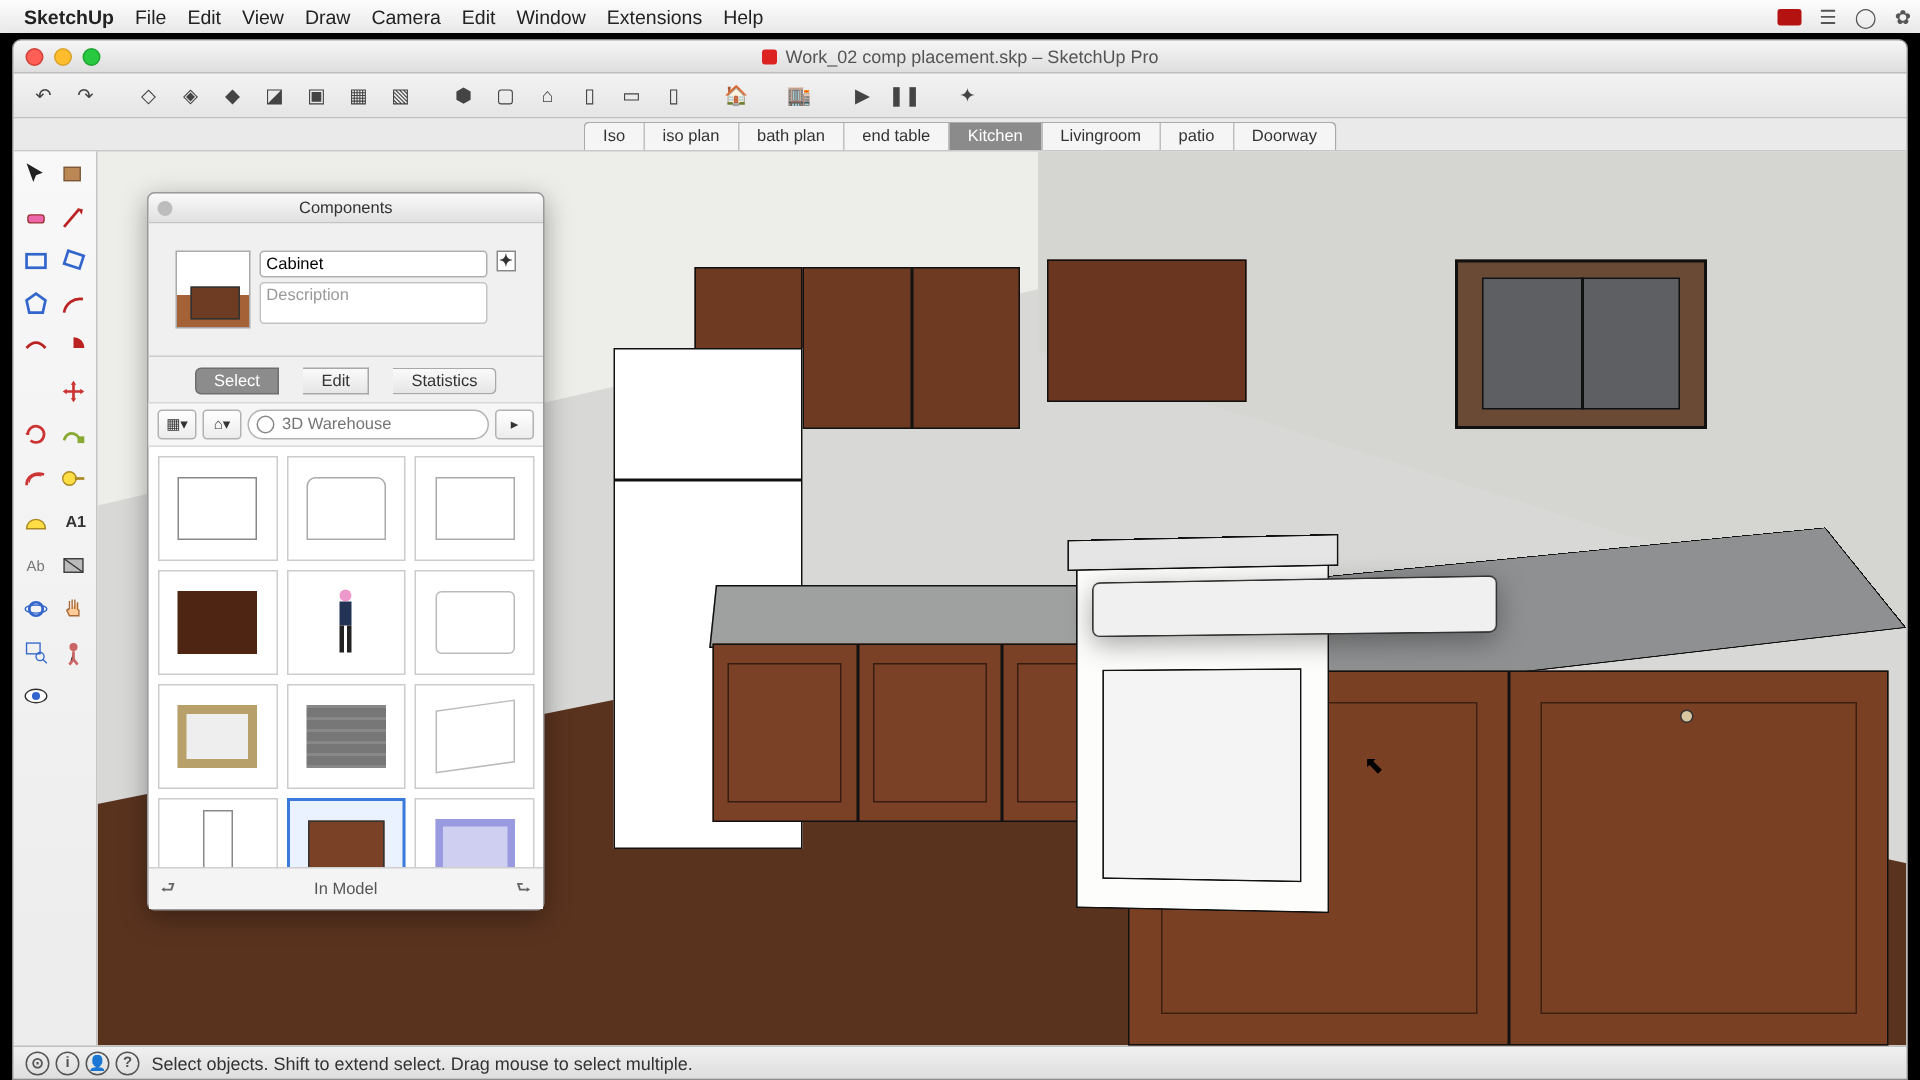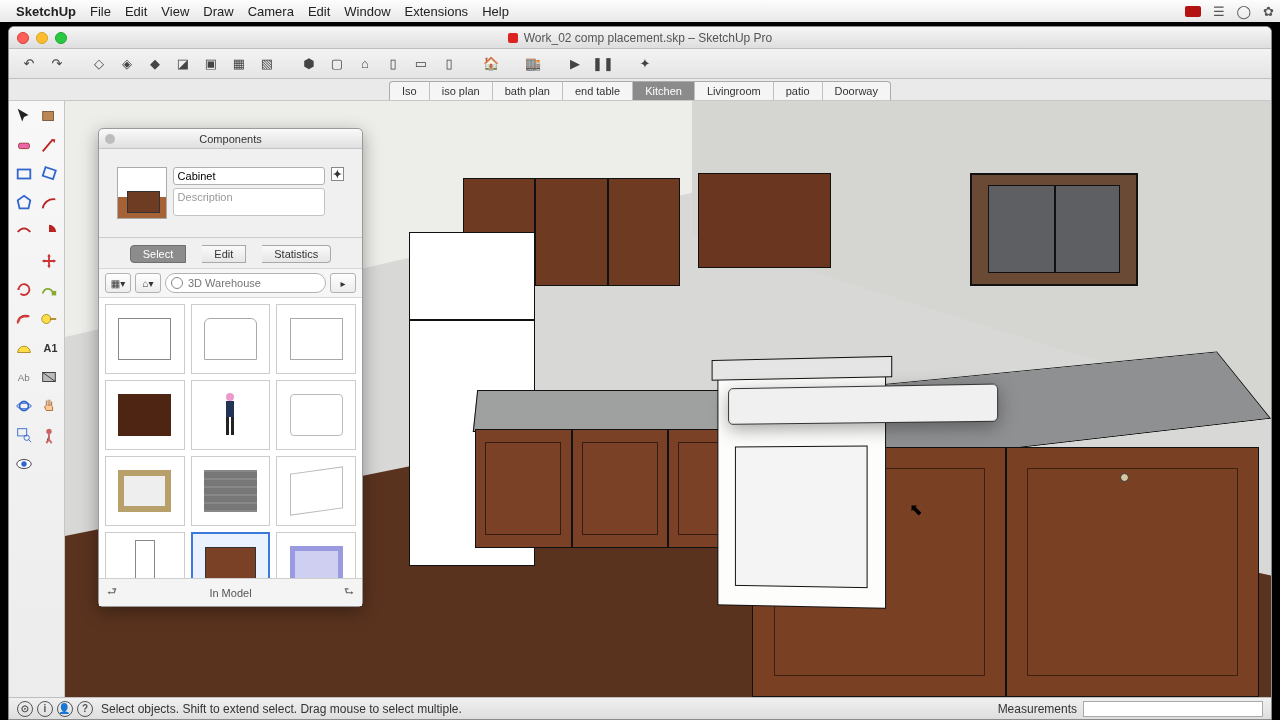--- a/index.html
+++ b/index.html
@@ -418,24 +418,20 @@
   </div>
 
   <div class="statusbar">
     <div class="status-icons">
       <div class="ic">⊙</div>
       <div class="ic">i</div>
       <div class="ic">👤</div>
       <div class="ic">?</div>
     </div>
     <div class="hint">Select objects. Shift to extend select. Drag mouse to select multiple.</div>
-    <div class="meas">
-      <span>Measurements</span>
-      <input style="">
-    </div>
   </div>
 </div>
 
 <div class="panel">
   <div class="panel-titlebar">
     <span class="close"></span>
     <span>Components</span>
   </div>
   <div class="panel-head">
     <div class="panel-thumb"></div>

